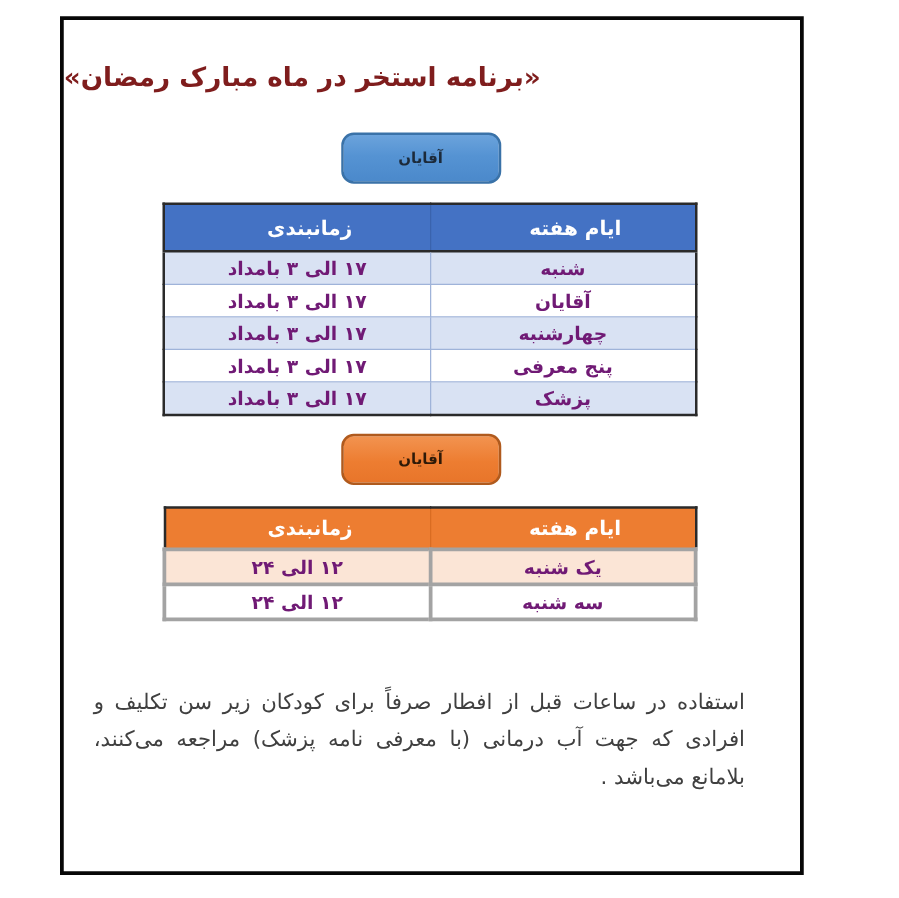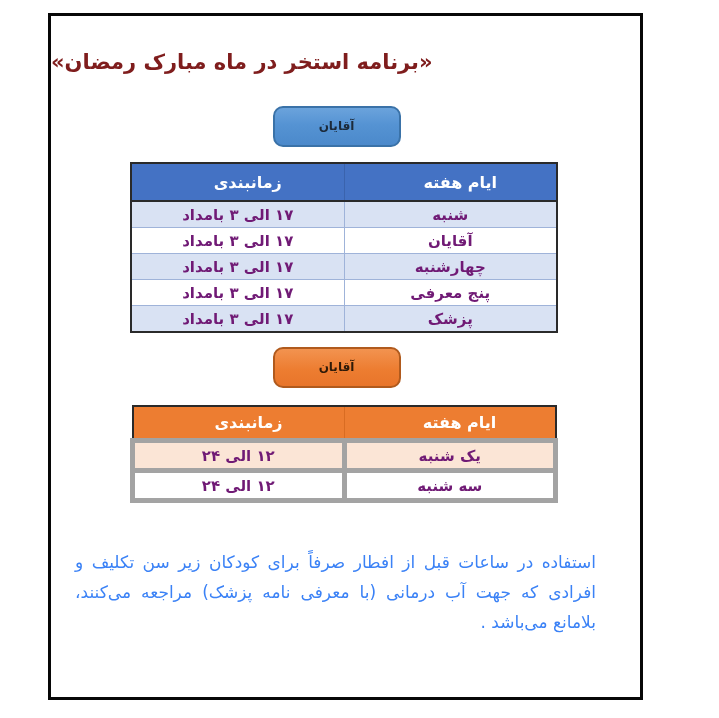--- a/index.html
+++ b/index.html
@@ -94,35 +94,35 @@
 
   table.women-table { top: 389px; }
   table.women-table th {
     background: #ed7d31;
     height: 31px;
     border: 1px solid #d96c22;
     border-bottom: 2px solid #2a2a2a;
   }
   table.women-table td {
     height: 25px;
-    border: 5px solid #a3a3a3;
+    border: 3px solid #a3a3a3;
   }
   table.women-table tbody tr:nth-child(odd) td { background: #fbe5d6; }
   table.women-table tbody tr:nth-child(even) td { background: #ffffff; }
 
   .footnote {
     position: absolute;
     top: 531px;
     left: 24px;
     width: 521px;
     direction: rtl;
     text-align: justify;
     font-size: 17px;
     line-height: 30px;
-    color: #3b82f6;
+    color: #404040;
   }
 </style>
 </head>
 <body>
 
 <div class="frame">
 
   <div class="title">«برنامه استخر در ماه مبارک رمضان»</div>
 
   <div class="badge men">آقایان</div>

